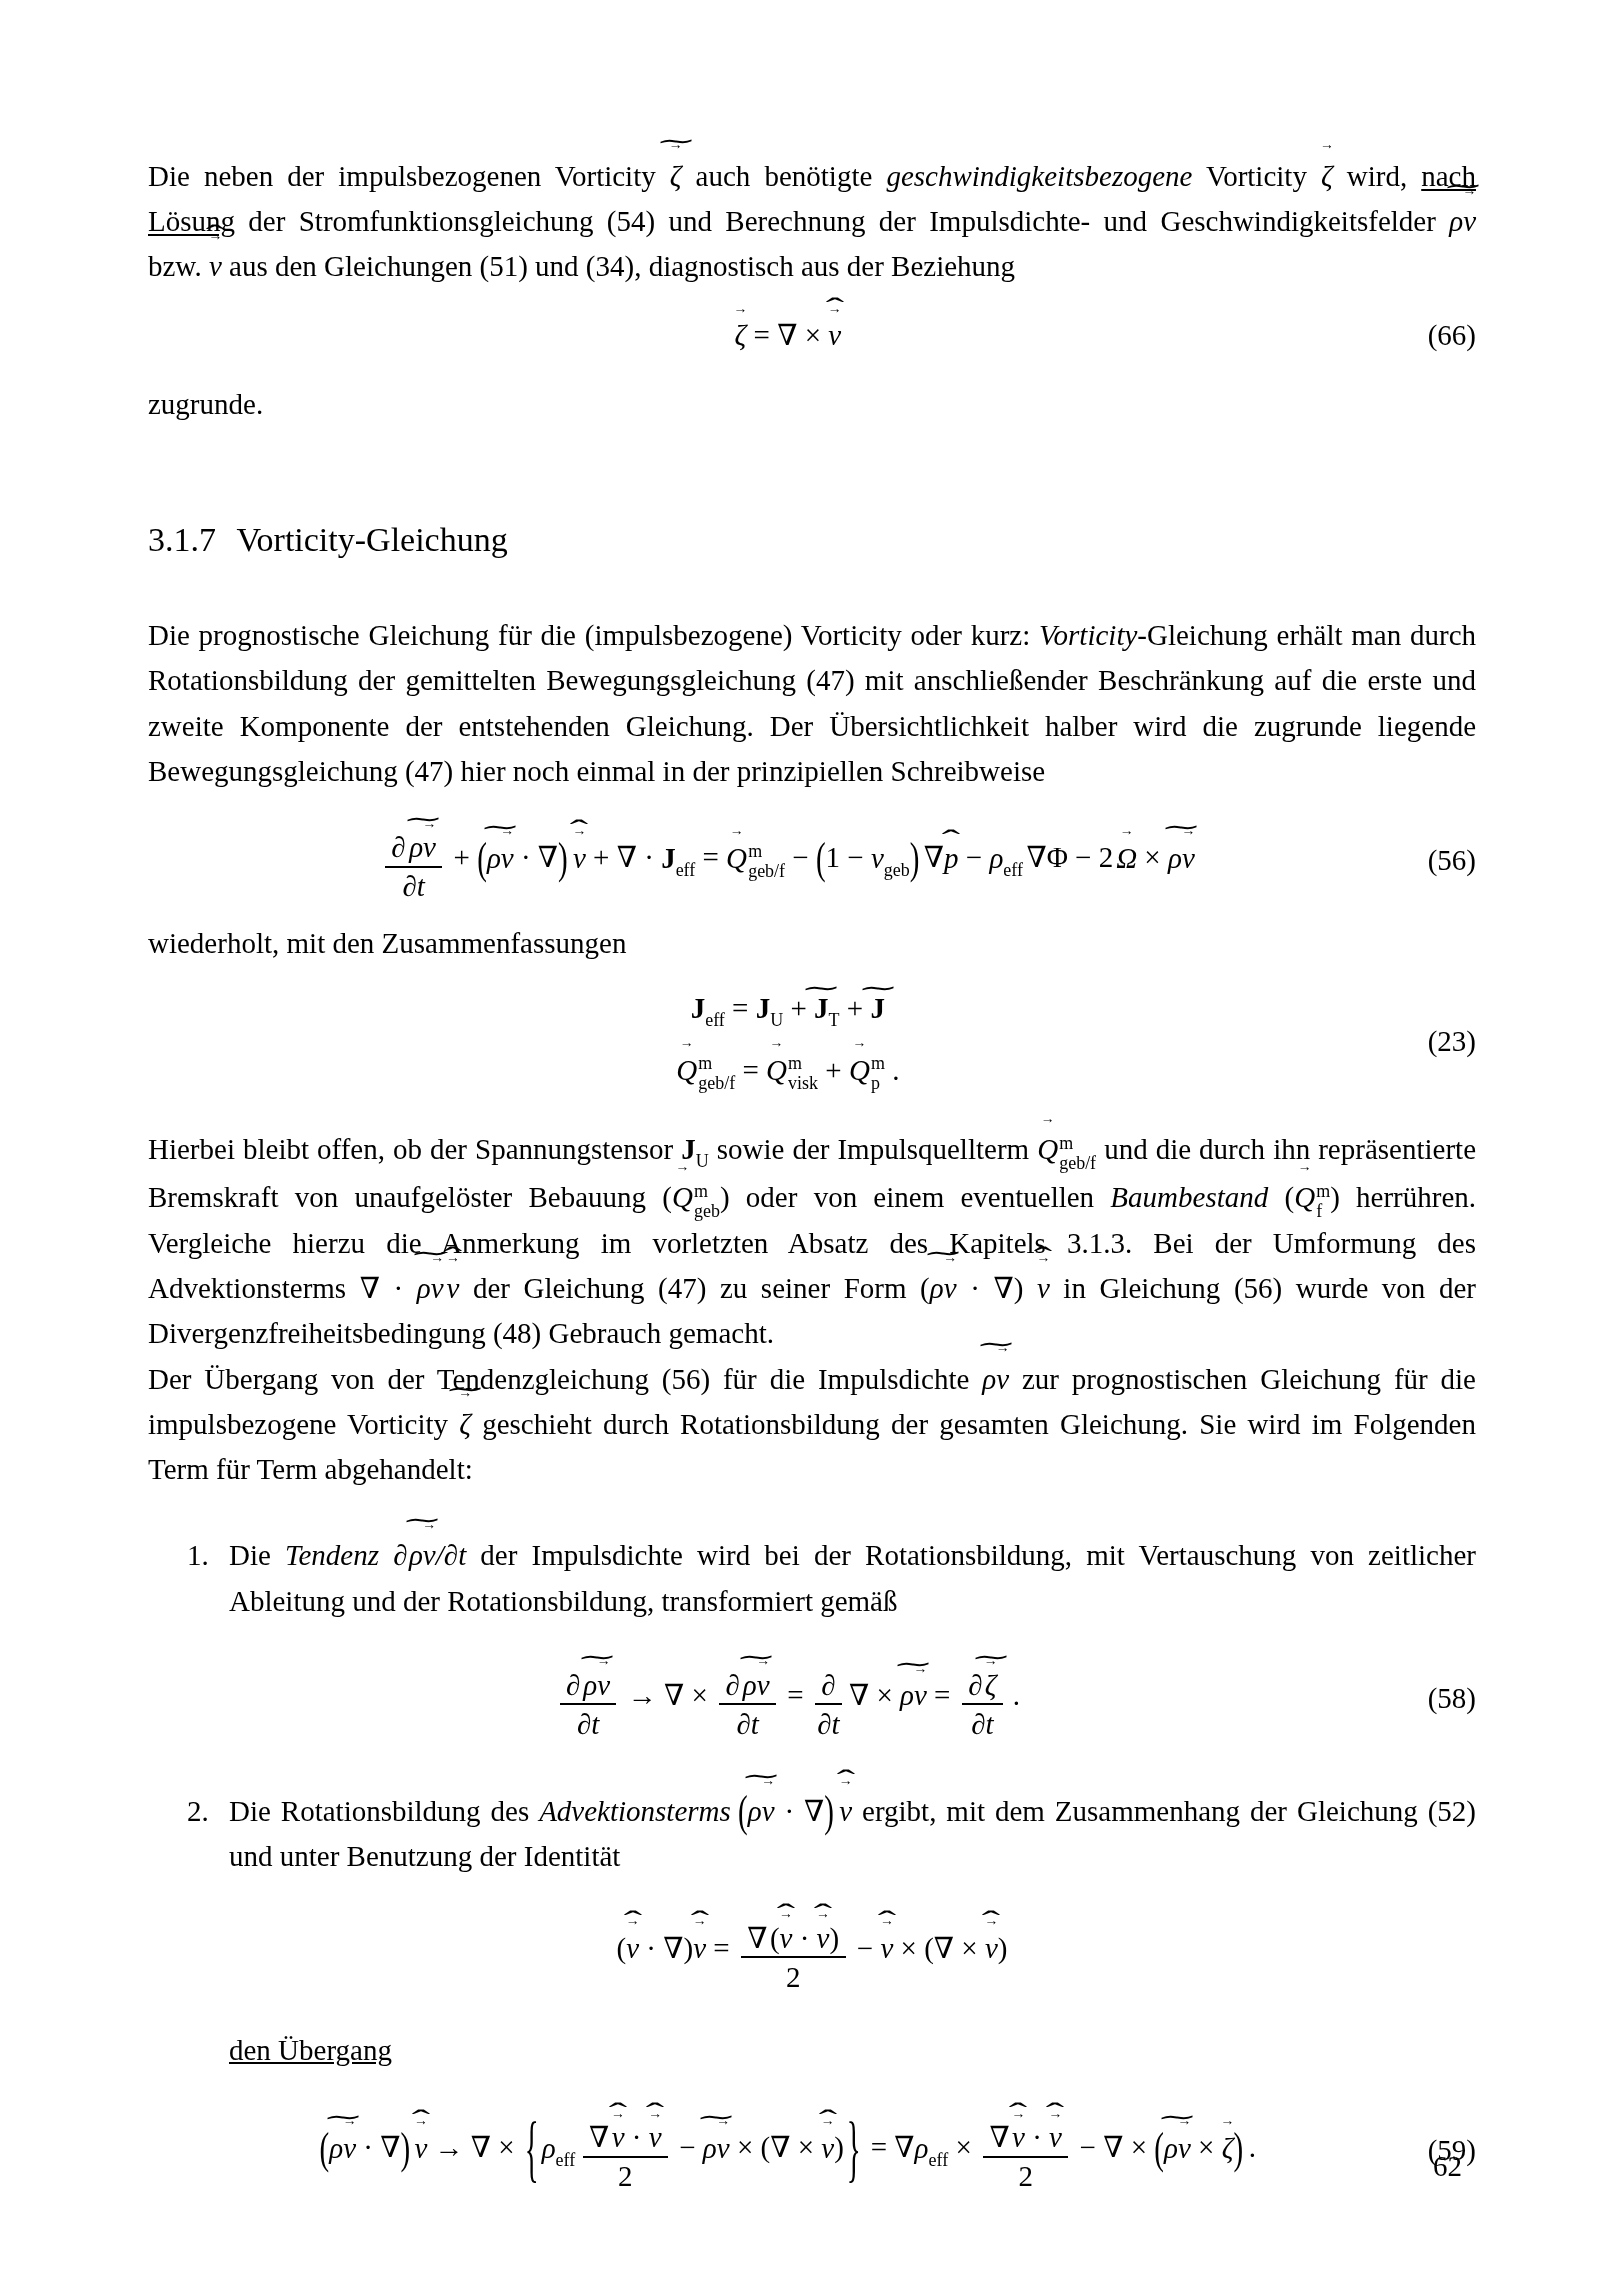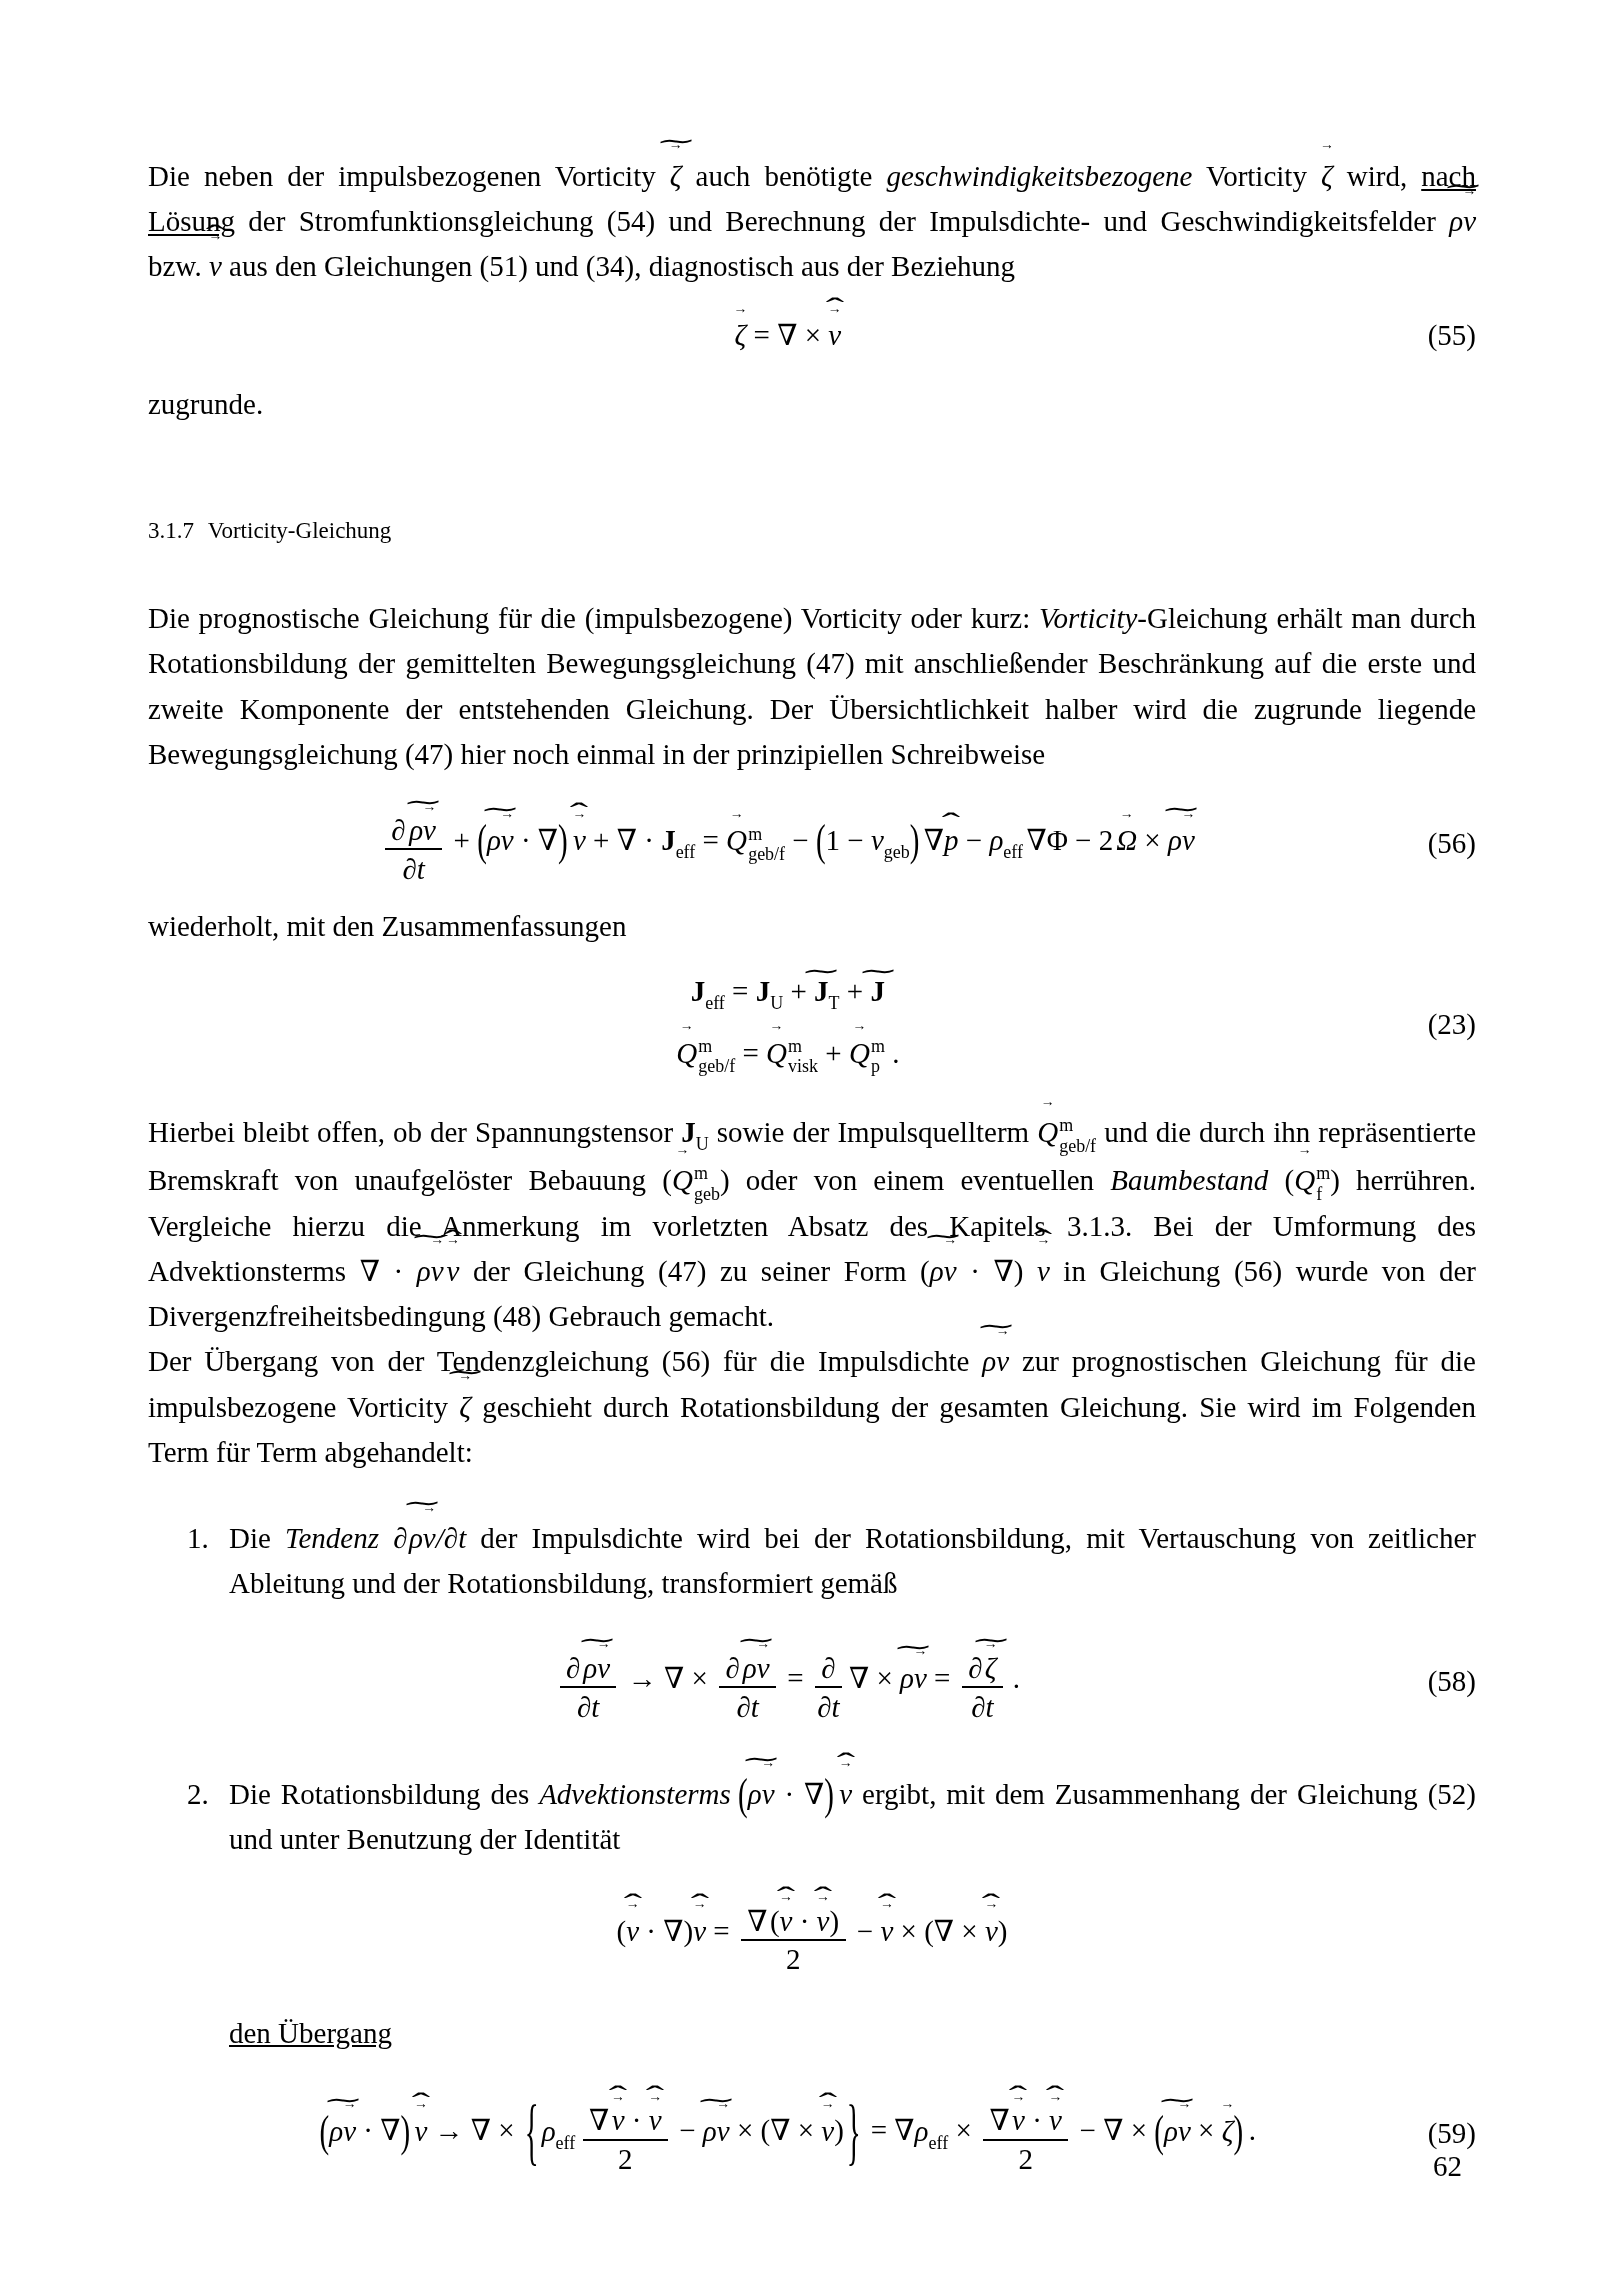--- a/index.html
+++ b/index.html
@@ -31,21 +31,21 @@
   .big1{transform:scaleY(1.5);}
   .big2{transform:scaleY(2.55);margin:0 0.10em;}
   
   .eq{display:flex;align-items:center;}
   .eq>.m{flex:1;text-align:center;line-height:1.25;}
   .eq>.num{flex:none;}
   .eqlines{display:inline-flex;flex-direction:column;align-items:center;row-gap:20px;}
   .eqline{display:block;text-align:center;}
   
   .sp-eq55{margin:23px 0 24px;}
-  .heading{margin:86px 0 47px;font-size:23px;font-weight:normal;}
+  .heading{margin:86px 0 47px;font-size:34px;font-weight:normal;}
   .heading .htitle{margin-left:0.60em;}
   .sp-eq56{margin:26px 0 19.5px;}
   .sp-eq57{margin:24px 0 34px;}
   .sp-para3{margin-top:0;}
   .sp-para4{margin-top:42px;}
   .li{display:flex;margin-top:41px;}
   .li>.label{flex:none;width:42px;margin-left:39px;}
   .li>.licontent{flex:1;}
   .sp-eq58{margin:34px 0 50px;}
   .sp-ident{margin:31px 0 29px;}
@@ -55,21 +55,21 @@
 </style>
 </head>
 <body>
 
 <div class="content">
 
   <p class="para"><span class="mr">Die neben der impulsbezogenen Vorticity </span><span class="macc"><span class="a tilde hi">∼</span><span class="base"><span class="macc"><span class="a arrow">→</span><span class="base"><span class="mi">ζ</span></span></span></span></span><span class="mr"> auch benötigte </span><span class="mi">geschwindigkeitsbezogene</span><span class="mr"> Vorticity </span><span class="macc"><span class="a arrow">→</span><span class="base"><span class="mi">ζ</span></span></span><span class="mr"> wird, </span><span class="mu">nach Lösung</span><span class="mr"> der Stromfunktionsgleichung (54) und Berechnung der Impulsdichte- und Geschwindigkeitsfelder </span><span class="macc"><span class="a tilde hi">∼</span><span class="base"><span class="mi">ρ</span><span class="macc"><span class="a arrow">→</span><span class="base"><span class="mi">v</span></span></span></span></span><span class="mr"> bzw. </span><span class="macc"><span class="a hat hi">ˆ</span><span class="base"><span class="macc"><span class="a arrow">→</span><span class="base"><span class="mi">v</span></span></span></span></span><span class="mr"> aus den Gleichungen (51) und (34), diagnostisch aus der Beziehung</span></p>
 
   <div class="eq sp-eq55">
     <span class="m"><span class="macc"><span class="a arrow">→</span><span class="base"><span class="mi">ζ</span></span></span><span class="mr"> = ∇ × </span><span class="macc"><span class="a hat hi">ˆ</span><span class="base"><span class="macc"><span class="a arrow">→</span><span class="base"><span class="mi">v</span></span></span></span></span></span>
-    <span class="num">(55)</span>
+    <span class="num">(66)</span>
   </div>
 
   <p class="para"><span class="mr">zugrunde.</span></p>
 
   <h3 class="heading">
     <span>3.1.7</span><span class="htitle">Vorticity-Gleichung</span>
   </h3>
 
   <p class="para"><span class="mr">Die prognostische Gleichung für die (impulsbezogene) Vorticity oder kurz: </span><span class="mi">Vorticity</span><span class="mr">-Gleichung erhält man durch Rotationsbildung der gemittelten Bewegungsgleichung (47) mit anschließender Beschränkung auf die erste und zweite Komponente der entstehenden Gleichung. Der Übersichtlichkeit halber wird die zugrunde liegende Bewegungsgleichung (47) hier noch einmal in der prinzipiellen Schreibweise</span></p>
 

